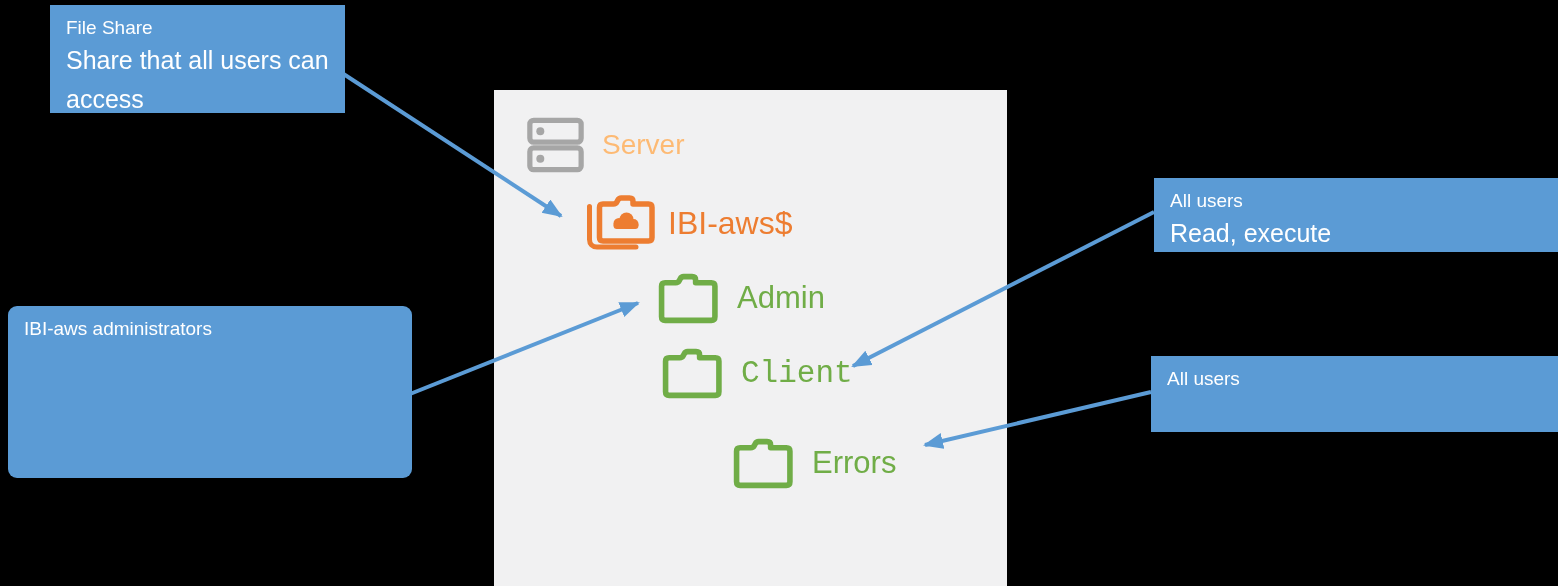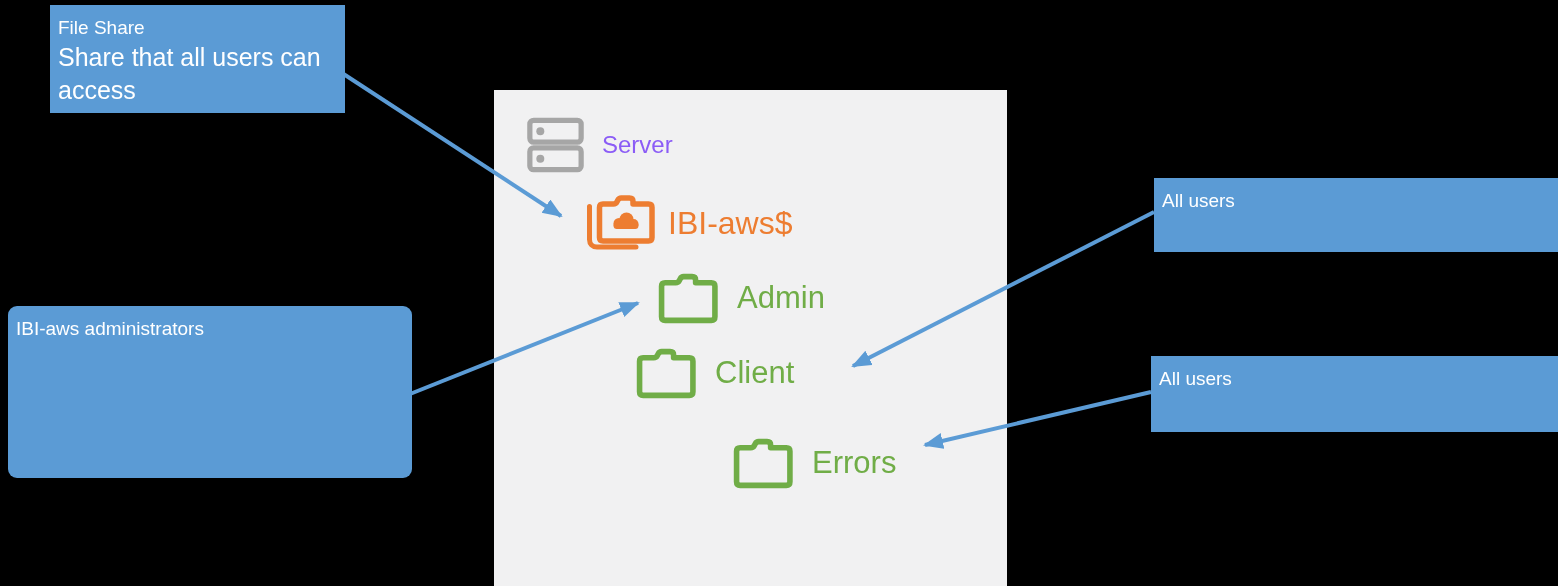--- a/index.html
+++ b/index.html
@@ -19,41 +19,41 @@
     background: #F1F1F2;
   }
   
   .row {
     position: absolute;
     display: flex;
     align-items: center;
   }
   .row .icon { flex: 0 0 auto; display: block; }
   .label { white-space: nowrap; }
-  .server-label { color: #8b5cf6; font-size: 24px; margin-left: 18px; }
+  .server-label { color: #fdba74; font-size: 28px; margin-left: 18px; }
   .root-label   { color: #ED7D31; font-size: 32px; margin-left: 9px; }
   .green-label  { color: #70AD47; font-size: 31px; margin-left: 17px; }
 
   
   .arrows {
     position: absolute;
     left: 0; top: 0;
     pointer-events: none;
   }
 
   
   .callout {
     position: absolute;
     background: #5B9BD5;
     color: #FFFFFF;
     box-sizing: border-box;
-    padding: 9px 8px;
+    padding: 9px 16px;
   }
   .co-small { font-size: 19px; line-height: 27px; }
-  .co-large { font-size: 25px; line-height: 33px; }
+  .co-large { font-size: 25px; line-height: 39px; }
   .co-gap   { height: 33px; }
   .callout-file-share       { left: 50px;   top: 5px;   width: 295px; height: 108px; }
   .callout-admin-permissions{ left: 8px;    top: 306px; width: 404px; height: 172px; border-radius: 9px; }
   .callout-read-execute     { left: 1154px; top: 178px; width: 404px; height: 74px;  }
   .callout-write-optional   { left: 1151px; top: 356px; width: 407px; height: 76px;  }
 </style>
 </head>
 <body>
 
 <div class="stage">
@@ -86,21 +86,21 @@
           <circle cx="24" cy="30" r="5.5"></circle>
           <circle cx="31.5" cy="26" r="7"></circle>
           <circle cx="38.5" cy="30.5" r="5"></circle>
           <rect x="18.5" y="28.5" width="25" height="7" rx="3.5"></rect>
         </g>
       </g>
     </svg>
     <span class="label root-label">IBI-aws$</span>
   </div>
 
-  <div class="row" style="left:635px; top:346px; height:54px;">
+  <div class="row" style="left:661px; top:346px; height:54px;font-family:Liberation Mono, monospace;">
     <svg class="icon" width="63" height="53" viewBox="0 0 62 52">
       <path d="M 8 10.5 H 18.5 C 20.3 10.5 21.2 9.9 22 8.3 L 22.9 6.5 C 23.6 5.1 24.5 4.5 26.2 4.5 H 34.5 C 36.7 4.5 38 5.8 38 8 V 10.5 H 53.5 C 55.7 10.5 57 11.8 57 14 V 44 C 57 46.2 55.7 47.5 53.5 47.5 H 8 C 5.8 47.5 4.5 46.2 4.5 44 V 14 C 4.5 11.8 5.8 10.5 8 10.5 Z" fill="none" stroke="#70AD47" stroke-width="5.5" stroke-linejoin="round"></path>
     </svg>
     <span class="label green-label">Client</span>
   </div>
 
   <div class="row" style="left:732px; top:436px; height:54px;">
     <svg class="icon" width="63" height="53" viewBox="0 0 62 52">
       <path d="M 8 10.5 H 18.5 C 20.3 10.5 21.2 9.9 22 8.3 L 22.9 6.5 C 23.6 5.1 24.5 4.5 26.2 4.5 H 34.5 C 36.7 4.5 38 5.8 38 8 V 10.5 H 53.5 C 55.7 10.5 57 11.8 57 14 V 44 C 57 46.2 55.7 47.5 53.5 47.5 H 8 C 5.8 47.5 4.5 46.2 4.5 44 V 14 C 4.5 11.8 5.8 10.5 8 10.5 Z" fill="none" stroke="#70AD47" stroke-width="5.5" stroke-linejoin="round"></path>
     </svg>
@@ -124,19 +124,20 @@
     <div class="co-large">Share that all users can access</div>
   </div>
 
   <div class="callout callout-admin-permissions">
     <div class="co-small">IBI-aws administrators</div>
     <div class="co-gap"></div>
   </div>
 
   <div class="callout callout-read-execute">
     <div class="co-small">All users</div>
+    <div class="co-large">Read, execute</div>
   </div>
 
   <div class="callout callout-write-optional">
     <div class="co-small">All users</div>
   </div>
 
 </div>
 
 </body></html>

